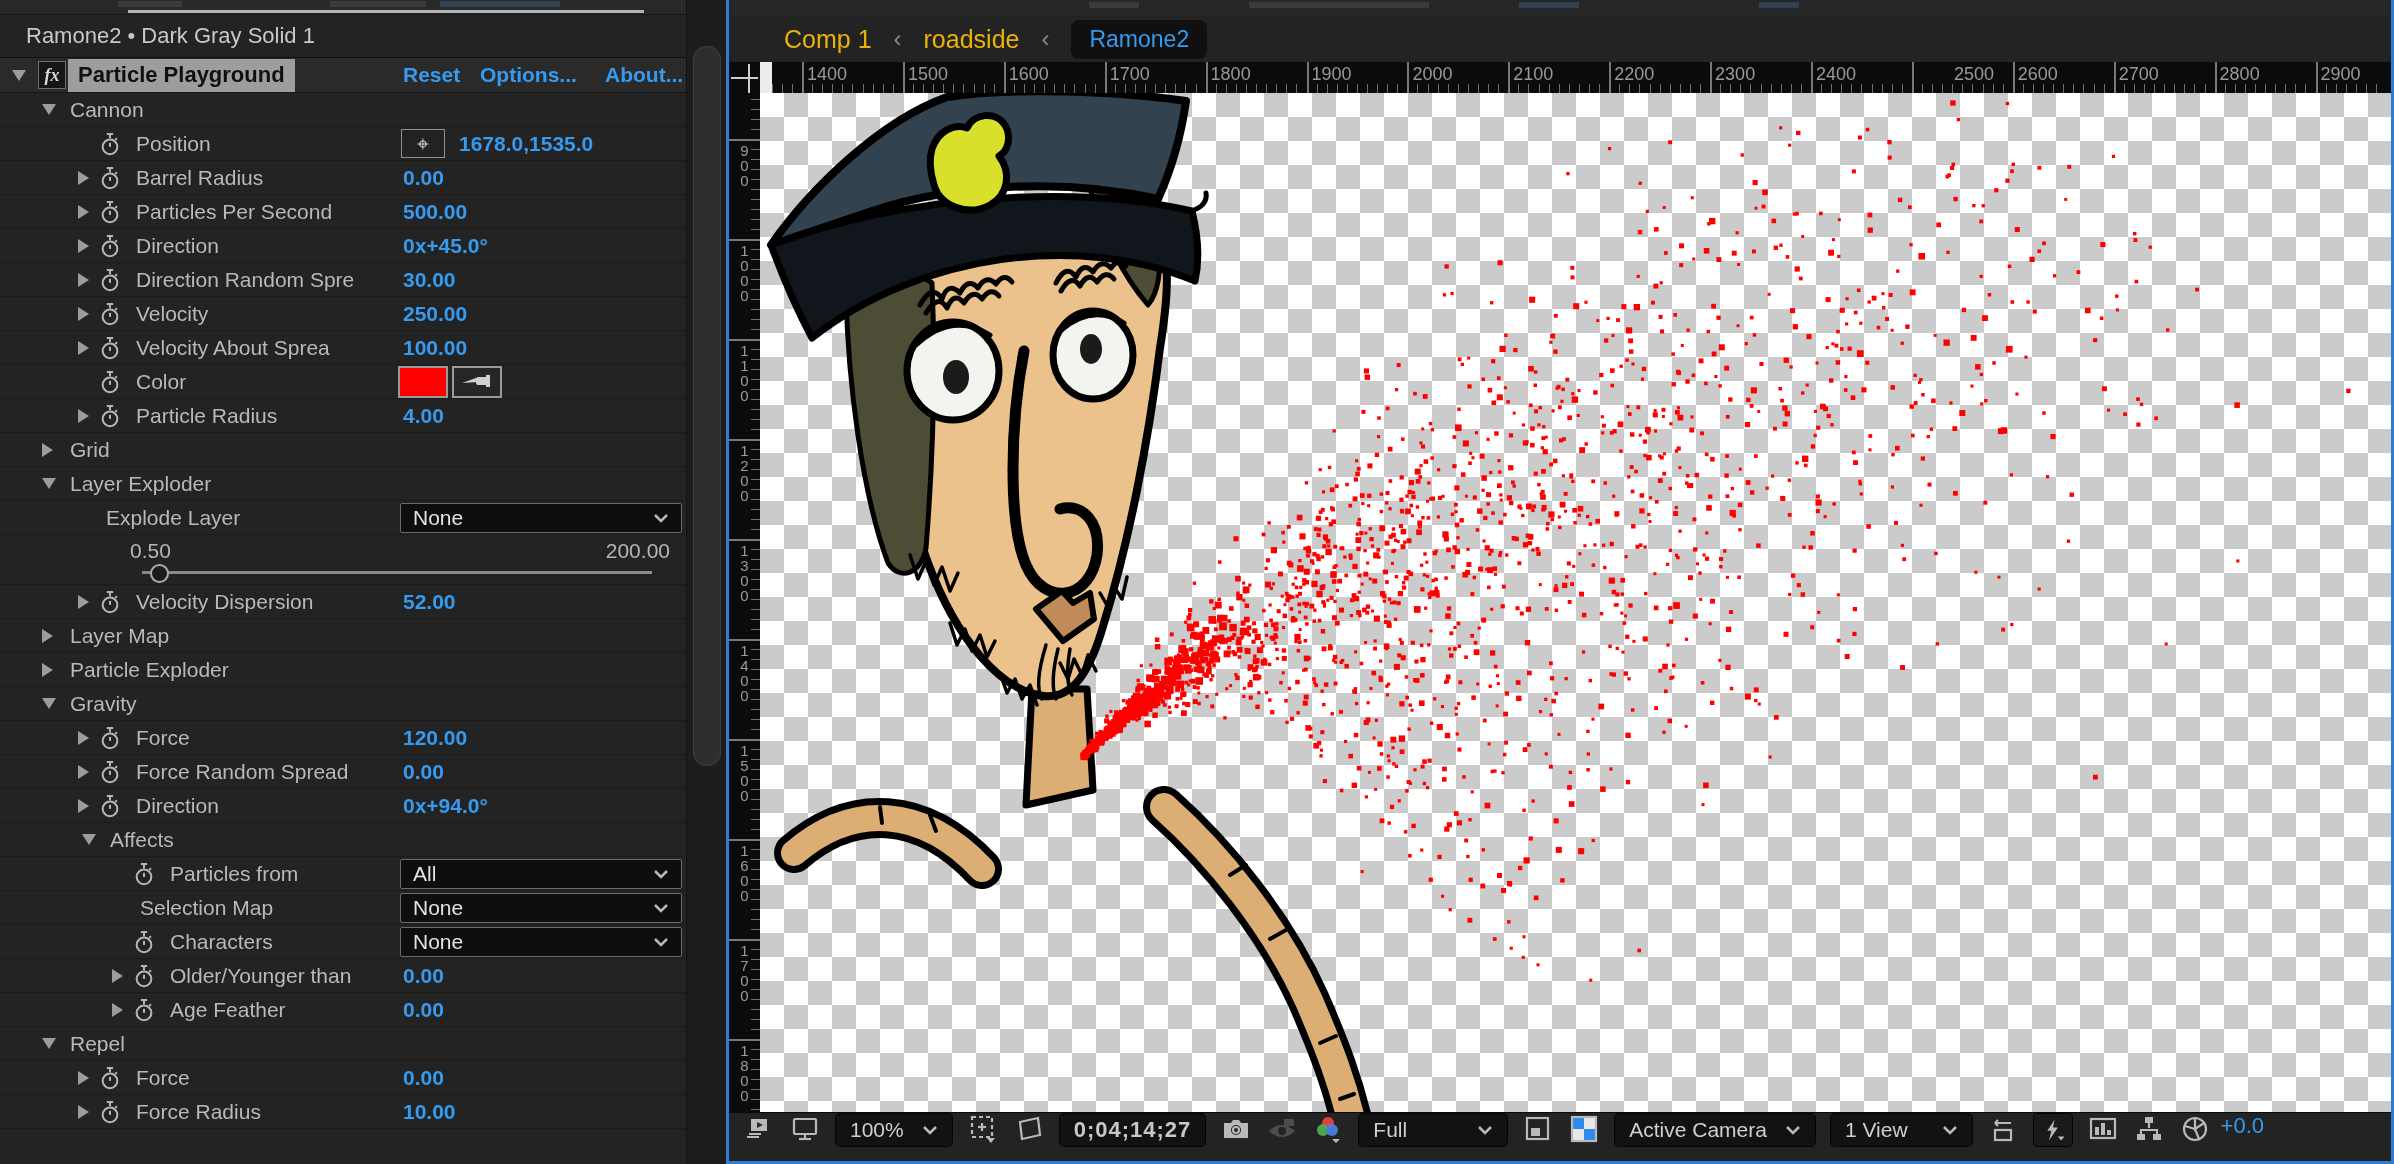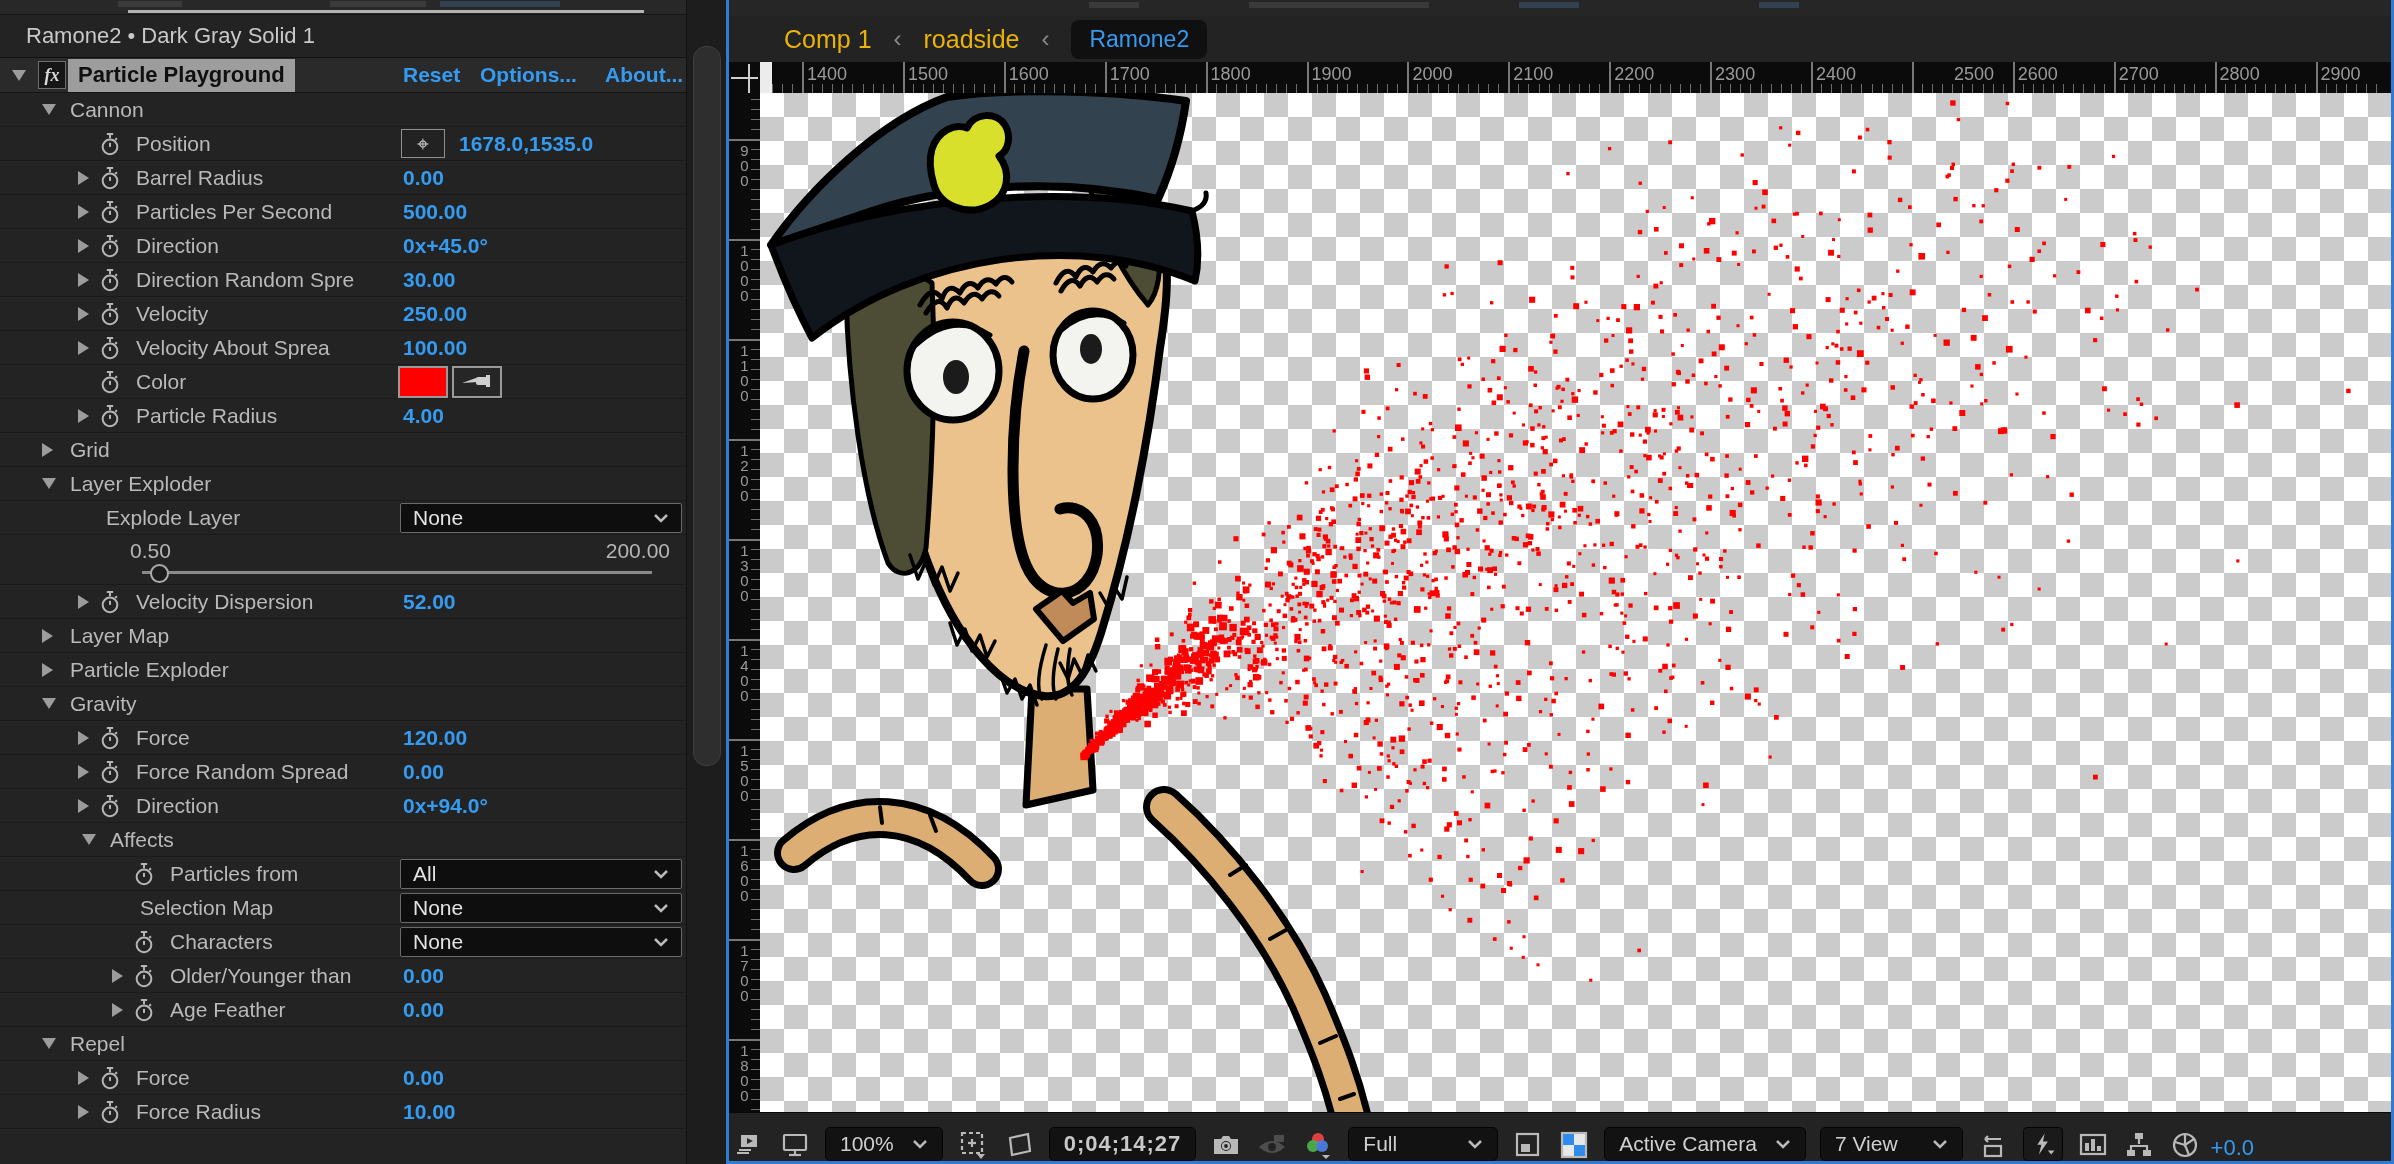--- a/index.html
+++ b/index.html
@@ -86,21 +86,21 @@
     font-size:15px;line-height:15px;}
   #canvas{position:relative;flex:1;overflow:hidden;background-color:#fff;
     background-image:
       linear-gradient(45deg,var(--checker) 25%,transparent 25%,transparent 75%,var(--checker) 75%),
       linear-gradient(45deg,var(--checker) 25%,transparent 25%,transparent 75%,var(--checker) 75%);
     background-size:48px 48px;background-position:0 0,24px 24px;}
   #charsvg,#particles{position:absolute;left:0;top:0;width:1631px;height:1020px;}
 
   
   #viewer-toolbar{height:48px;flex:none;background:#232323;border-top:1px solid #0a0a0a;
-    display:flex;align-items:flex-end;padding-left:4px;}
+    display:flex;align-items:flex-start;padding-left:14px;}
   .tbi{width:32px;height:32px;flex:none;}
   .tbi .s{fill:none;stroke:#b9b9b9;stroke-width:2.2;}
   .tbi .f{fill:#b9b9b9;stroke:none;}
   .tb-gap{width:14px;flex:none;}
   .tb-box{height:34px;box-sizing:border-box;background:#121212;border:1px solid #050505;
     border-radius:5px;display:flex;align-items:center;padding:0 14px;color:#cfcfcf;font-size:21px;flex:none;}
   .tb-box .chev{margin-left:18px;}
   #tc-box{color:#c8c8c8;font-size:22px;font-weight:700;letter-spacing:1px;}
   .exposure-val{color:#359bf0;font-size:22px;margin-left:10px;}
   .ghost{opacity:.28;}
@@ -2792,21 +2792,21 @@
       </svg>
       <div class="tb-gap"></div>
       <div class="tb-box">
         <span>Active Camera</span>
         <svg class="chev" viewBox="0 0 16 10">
             <polyline points="2,2 8,8 14,2"></polyline>
           </svg>
       </div>
       <div class="tb-gap"></div>
       <div class="tb-box">
-        <span>7 View</span>
+        <span>1 View</span>
         <svg class="chev" viewBox="0 0 16 10" style="margin-left:34px;">
             <polyline points="2,2 8,8 14,2"></polyline>
           </svg>
       </div>
       <div class="tb-gap"></div>
       <svg class="tbi" viewBox="0 0 32 32">
         <path class="s" d="M8 10 h16 M8 10 l3 -3 M8 10 l3 3"></path>
         <rect class="s" x="8" y="17" width="16" height="10"></rect>
       </svg>
       <div class="tb-gap"></div>

